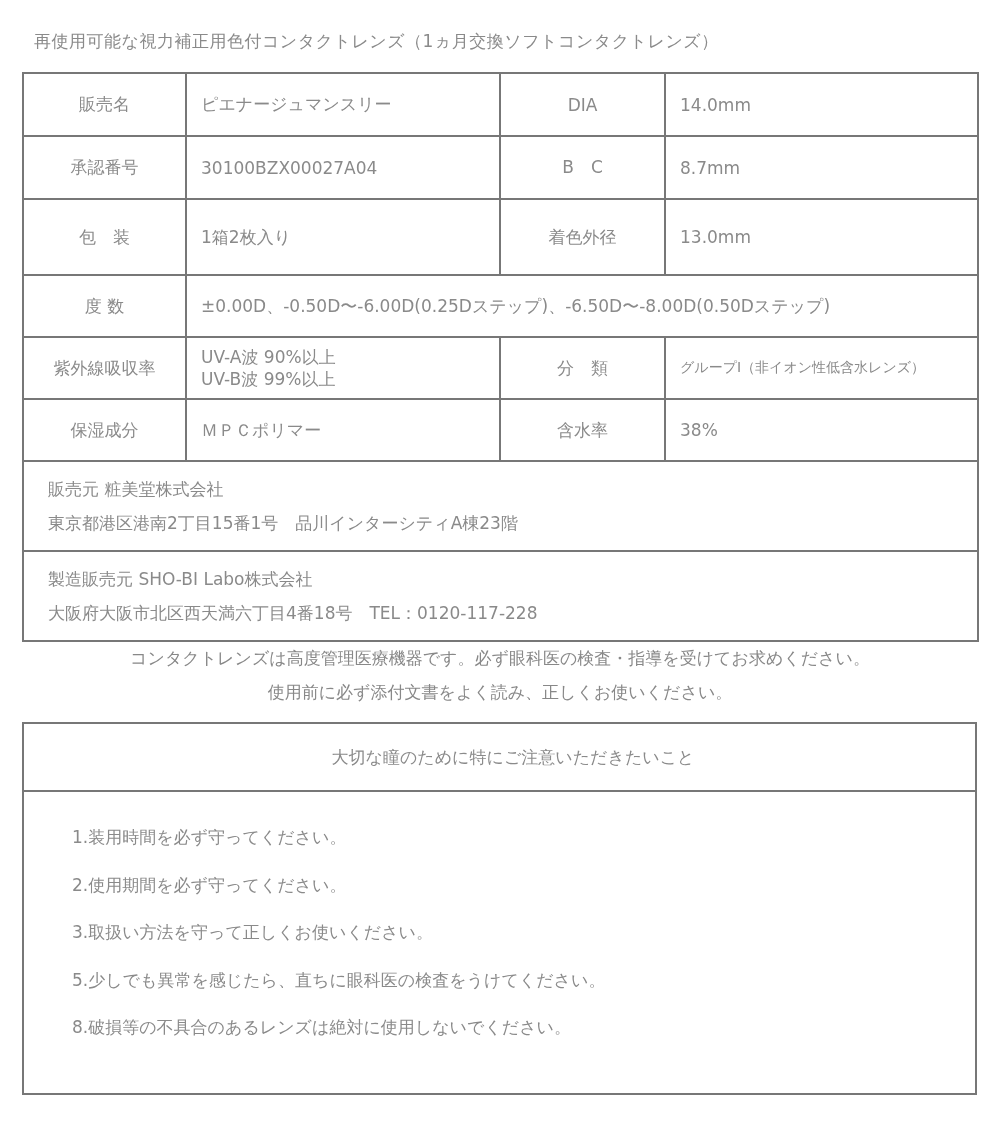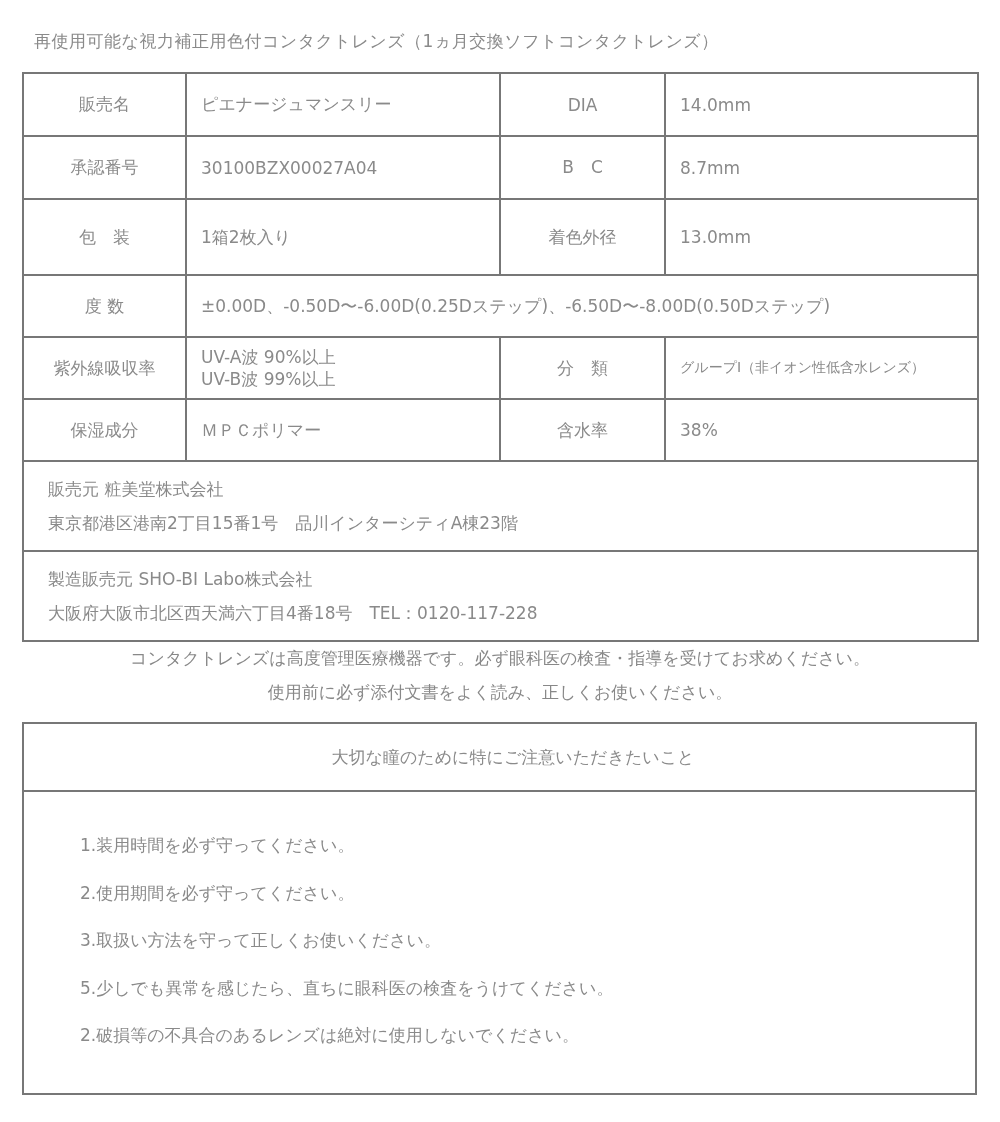--- a/index.html
+++ b/index.html
@@ -9,21 +9,21 @@
   .spec-table { position:absolute; left:22px; top:72px; width:955px; border-collapse:collapse; table-layout:fixed; }
   .spec-table td { border:2px solid #777777; font-size:17px; color:#8a8a8a; padding:0 14px; height:60px; box-sizing:border-box; }
   .spec-table td.lbl { text-align:center; }
   .spec-table td.val { text-align:left; }
   .spec-table td.small { font-size:14px;margin-top:8px; }
   .spec-table td.multi { line-height:22px; }
   .spec-table td.company { padding:10px 24px; line-height:34px; height:auto; }
   .notice { position:absolute; left:0; width:1000px; text-align:center; font-size:17px; color:#888888; }
   .caution-box { position:absolute; left:22px; top:722px; width:955px; height:373px; border:2px solid #777777; box-sizing:border-box; }
   .caution-header { height:66px; border-bottom:2px solid #777777; display:flex; align-items:center; justify-content:center; font-size:17px; color:#8a8a8a;padding-left:27px; }
-  .caution-list { list-style:none; margin:16px; padding:14px 0 0 40px; }
+  .caution-list { list-style:none; margin:8px; padding:14px 0 0 40px; }
   .caution-list li { font-size:17px; color:#8a8a8a; height:47.5px; line-height:47.5px; }
 </style>
 </head>
 <body>
 
 <div class="page-title">再使用可能な視力補正用色付コンタクトレンズ（1ヵ月交換ソフトコンタクトレンズ）</div>
 
 <table class="spec-table">
   <colgroup>
     <col style="width:163px">
@@ -87,15 +87,15 @@
 <div class="notice" style="top:647px">コンタクトレンズは高度管理医療機器です。必ず眼科医の検査・指導を受けてお求めください。</div>
 <div class="notice" style="top:681px">使用前に必ず添付文書をよく読み、正しくお使いください。</div>
 
 <div class="caution-box">
   <div class="caution-header">大切な瞳のために特にご注意いただきたいこと</div>
   <ul class="caution-list">
     <li>1.装用時間を必ず守ってください。</li>
     <li>2.使用期間を必ず守ってください。</li>
     <li>3.取扱い方法を守って正しくお使いください。</li>
     <li>5.少しでも異常を感じたら、直ちに眼科医の検査をうけてください。</li>
-    <li>2.破損等の不具合のあるレンズは絶対に使用しないでください。</li>
+    <li>8.破損等の不具合のあるレンズは絶対に使用しないでください。</li>
   </ul>
 </div>
 
 </body></html>

